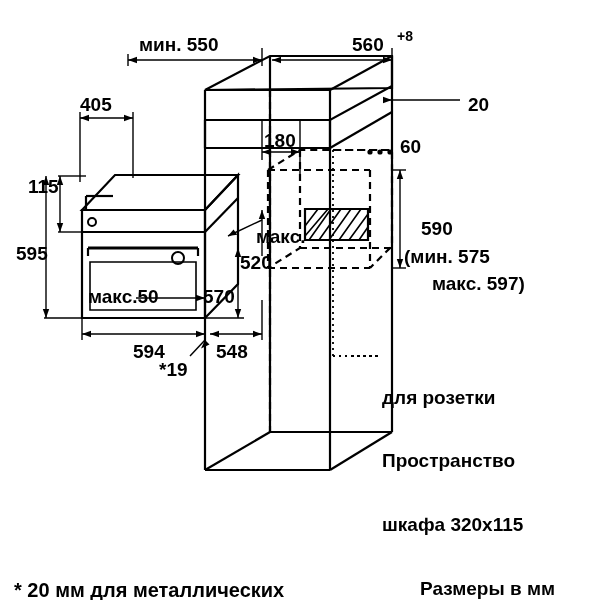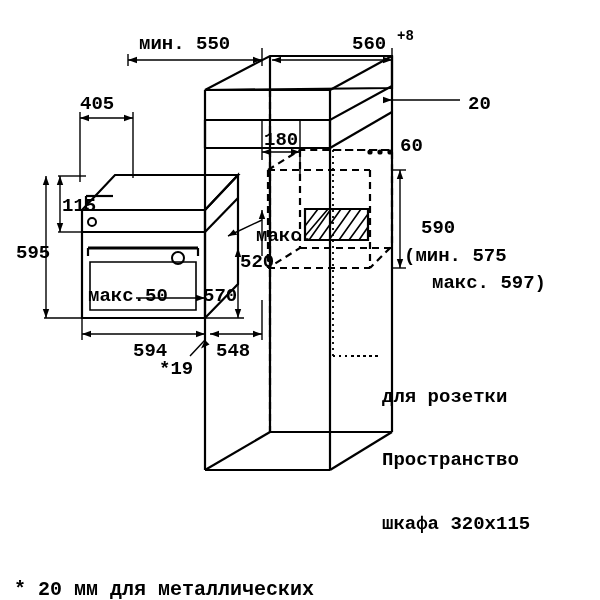--- a/index.html
+++ b/index.html
@@ -18,21 +18,21 @@
   }
   #drawing {
     position: absolute;
     left: 0;
     top: 0;
     width: 600px;
     height: 600px;
   }
   .lbl {
     position: absolute;
-    font-family: Liberation Mono, monospace;
+    font-family: Liberation Sans, sans-serif;
     color: #000000;
     white-space: pre;
     line-height: 1.12;
     font-weight: bold;
   }
   .dim {
     font-size: 19px;
   }
   .note {
     font-size: 19px;
@@ -197,21 +197,21 @@
     </g>
   </svg>
 
   <div class="lbl dim" style="left:139px; top:34px;">мин. 550</div>
   <div class="lbl dim" style="left:352px; top:34px;">560</div>
   <div class="lbl" style="left:397px; top:29px; font-size:14px;">+8</div>
   <div class="lbl dim" style="left:80px;  top:94px;">405</div>
   <div class="lbl dim" style="left:468px; top:94px;">20</div>
   <div class="lbl dim" style="left:264px; top:130px;">180</div>
   <div class="lbl dim" style="left:400px; top:136px;">60</div>
-  <div class="lbl dim" style="left:28px;  top:196px;margin-left:34px;">115</div>
+  <div class="lbl dim" style="left:28px;  top:176px;">115</div>
   <div class="lbl dim" style="left:421px; top:218px;">590</div>
   <div class="lbl dim" style="left:256px; top:226px;text-align:center;">макс.</div>
   <div class="lbl dim" style="left:16px;  top:243px;">595</div>
   <div class="lbl dim" style="left:404px; top:246px;">(мин. 575</div>
   <div class="lbl dim" style="left:240px; top:252px;">520</div>
   <div class="lbl dim" style="left:404px; top:273px;margin-left:28px;">макс. 597)</div>
   <div class="lbl dim" style="left:88px;  top:286px;">макс.50</div>
   <div class="lbl dim" style="left:203px; top:286px;">570</div>
   <div class="lbl dim" style="left:109px; top:341px;margin-left:24px;">594</div>
   <div class="lbl dim" style="left:216px; top:341px;">548</div>
@@ -221,14 +221,15 @@
     <div>для розетки</div>
     <div>Пространство</div>
     <div>шкафа 320x115</div>
   </div>
 
   <div class="lbl footnote" style="left:14px; top:534px;">
     <div>* 20 мм для металлических</div>
     
   </div>
 
+  <div class="lbl bottomright" style="left:420px; top:578px;">Размеры в мм</div>
 
 </div>
 
 </body></html>

